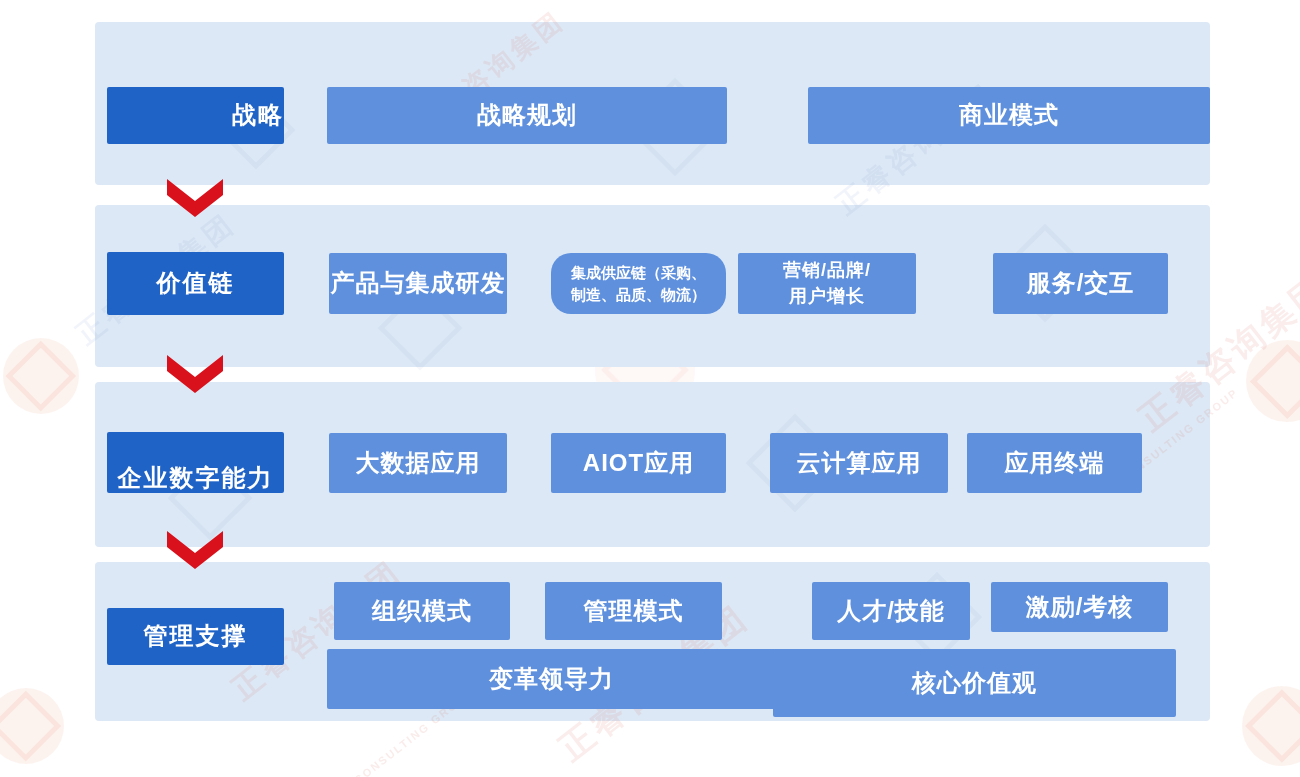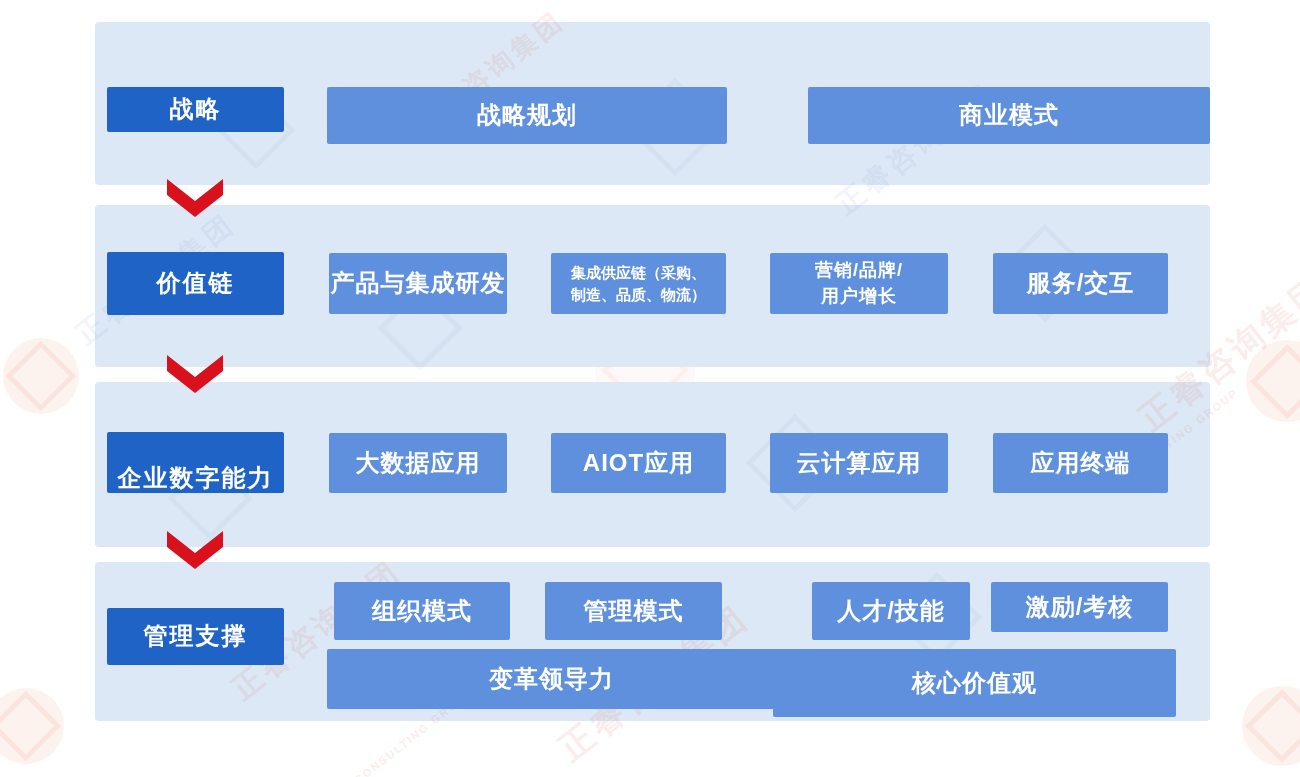--- a/index.html
+++ b/index.html
@@ -90,45 +90,45 @@
 
   <div class="wm-text pink" style="left:1120px; top:330px; font-size:34px;">正睿咨询集团</div>
   <div class="wm-text pink" style="left:540px; top:660px; font-size:34px;">正睿咨询集团</div>
   <div class="wm-text pink" style="left:215px; top:610px; font-size:30px;">正睿咨询集团</div>
   <div class="wm-text pink" style="left:400px; top:55px;  font-size:26px;">正睿咨询集团</div>
   <div class="wm-text blue" style="left:60px;  top:260px; font-size:28px;">正睿咨询集团</div>
   <div class="wm-text blue" style="left:820px; top:130px; font-size:28px;">正睿咨询集团</div>
   <div class="wm-en" style="left:340px; top:730px;">CONSULTING GROUP</div>
   <div class="wm-en" style="left:1105px; top:430px;">CONSULTING GROUP</div>
 
-  <div class="box label-box" style="left:107px; top:87px; width:177px; height:45px;">
+  <div class="box label-box" style="left:107px; top:87px; width:177px; height:57px;align-items:flex-end;">
     <span>战略</span>
   </div>
   <div class="box item-box" style="left:327px; top:87px; width:400px; height:57px;">
     <span>战略规划</span>
   </div>
   <div class="box item-box" style="left:808px; top:87px; width:402px; height:57px;">
     <span>商业模式</span>
   </div>
 
   <svg class="chevron" style="left:167px; top:179px;" width="56" height="38" viewBox="0 0 56 38">
     <polygon points="0,0 28,22 56,0 56,16 28,38 0,16"></polygon>
   </svg>
 
   <div class="box label-box" style="left:107px; top:252px; width:177px; height:63px;">
     <span>价值链</span>
   </div>
   <div class="box item-box" style="left:329px; top:253px; width:178px; height:61px;">
     <span>产品与集成研发</span>
   </div>
-  <div class="box item-box small" style="left:551px; top:253px; width:175px; height:61px;">
+  <div class="box item-box small" style="left:551px; top:253px; width:175px; height:61px;border-radius:20px;">
     <span>集成供应链（采购、</span>
     <span>制造、品质、物流）</span>
   </div>
-  <div class="box item-box two-line" style="left:770px; top:253px; width:178px; height:61px;">
+  <div class="box item-box two-line" style="left:738px; top:253px; width:178px; height:61px;">
     <span>营销/品牌/</span>
     <span>用户增长</span>
   </div>
   <div class="box item-box" style="left:993px; top:253px; width:175px; height:61px;">
     <span>服务/交互</span>
   </div>
 
   <svg class="chevron" style="left:167px; top:355px;" width="56" height="38" viewBox="0 0 56 38">
     <polygon points="0,0 28,22 56,0 56,16 28,38 0,16"></polygon>
   </svg>
@@ -138,21 +138,21 @@
   </div>
   <div class="box item-box" style="left:329px; top:433px; width:178px; height:60px;">
     <span>大数据应用</span>
   </div>
   <div class="box item-box" style="left:551px; top:433px; width:175px; height:60px;">
     <span>AIOT应用</span>
   </div>
   <div class="box item-box" style="left:770px; top:433px; width:178px; height:60px;">
     <span>云计算应用</span>
   </div>
-  <div class="box item-box" style="left:993px; top:433px; width:175px; height:60px;">
+  <div class="box item-box" style="left:967px; top:433px; width:175px; height:60px;">
     <span>应用终端</span>
   </div>
 
   <svg class="chevron" style="left:167px; top:531px;" width="56" height="38" viewBox="0 0 56 38">
     <polygon points="0,0 28,22 56,0 56,16 28,38 0,16"></polygon>
   </svg>
 
   <div class="box label-box" style="left:107px; top:608px; width:177px; height:57px;">
     <span>管理支撑</span>
   </div>

